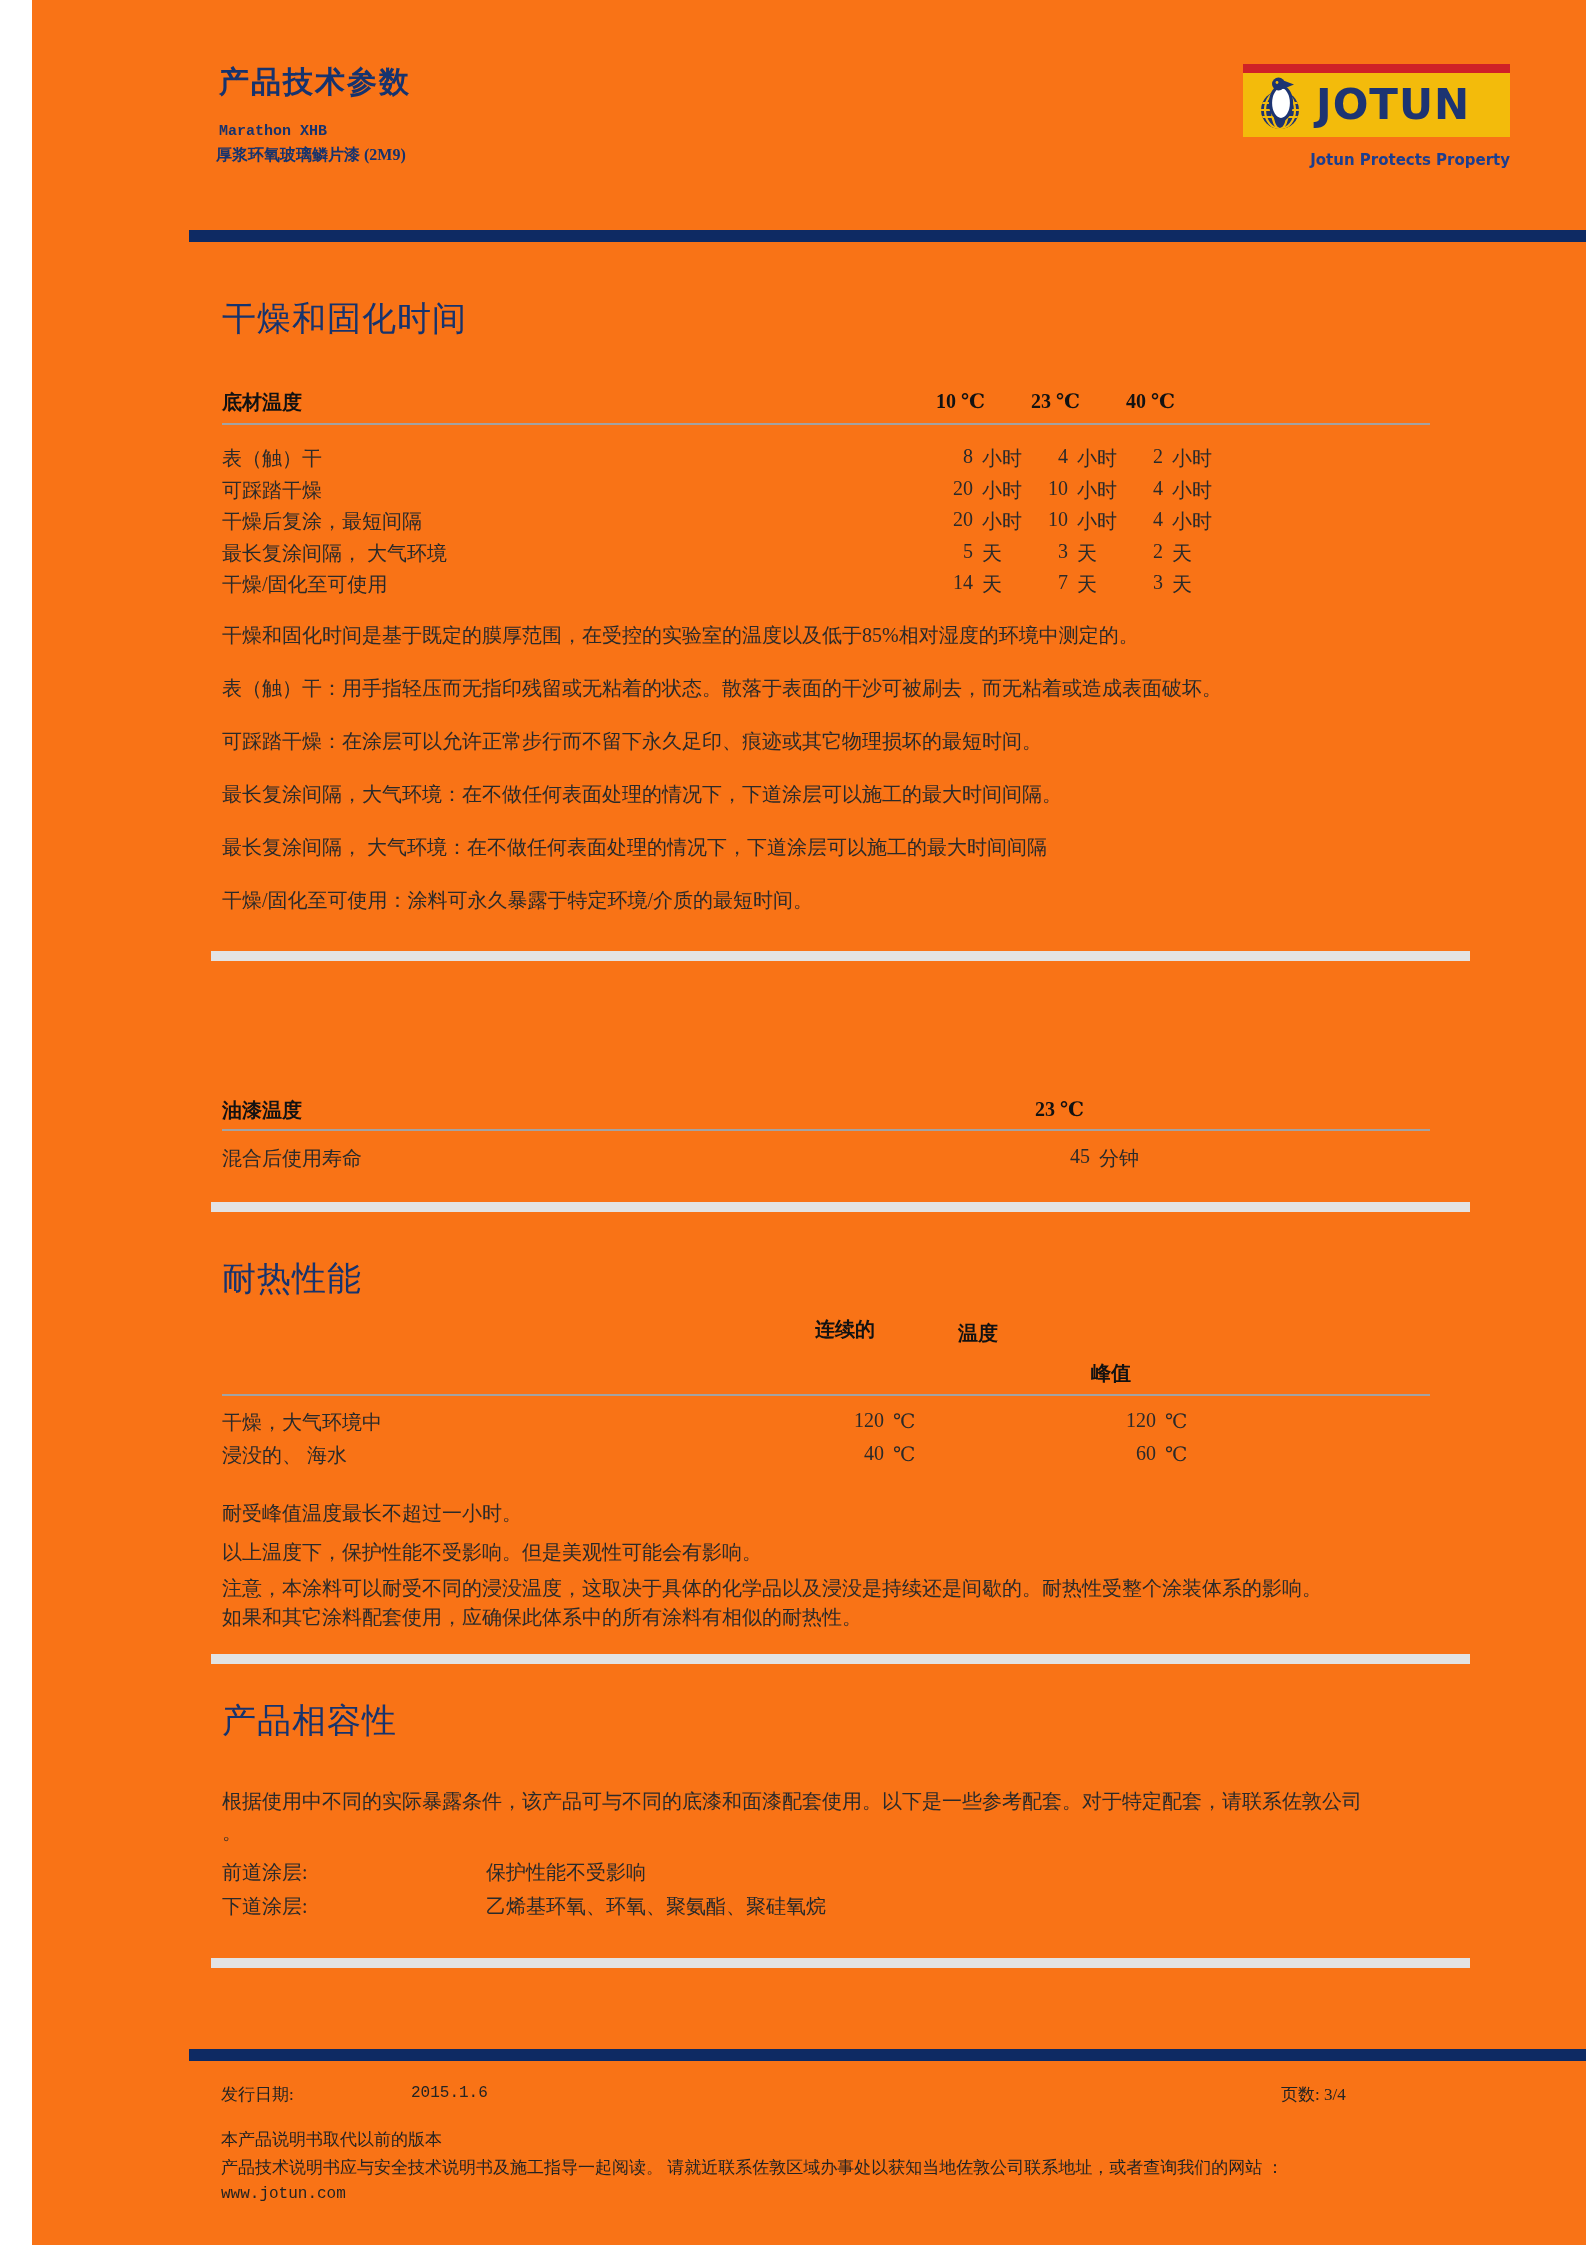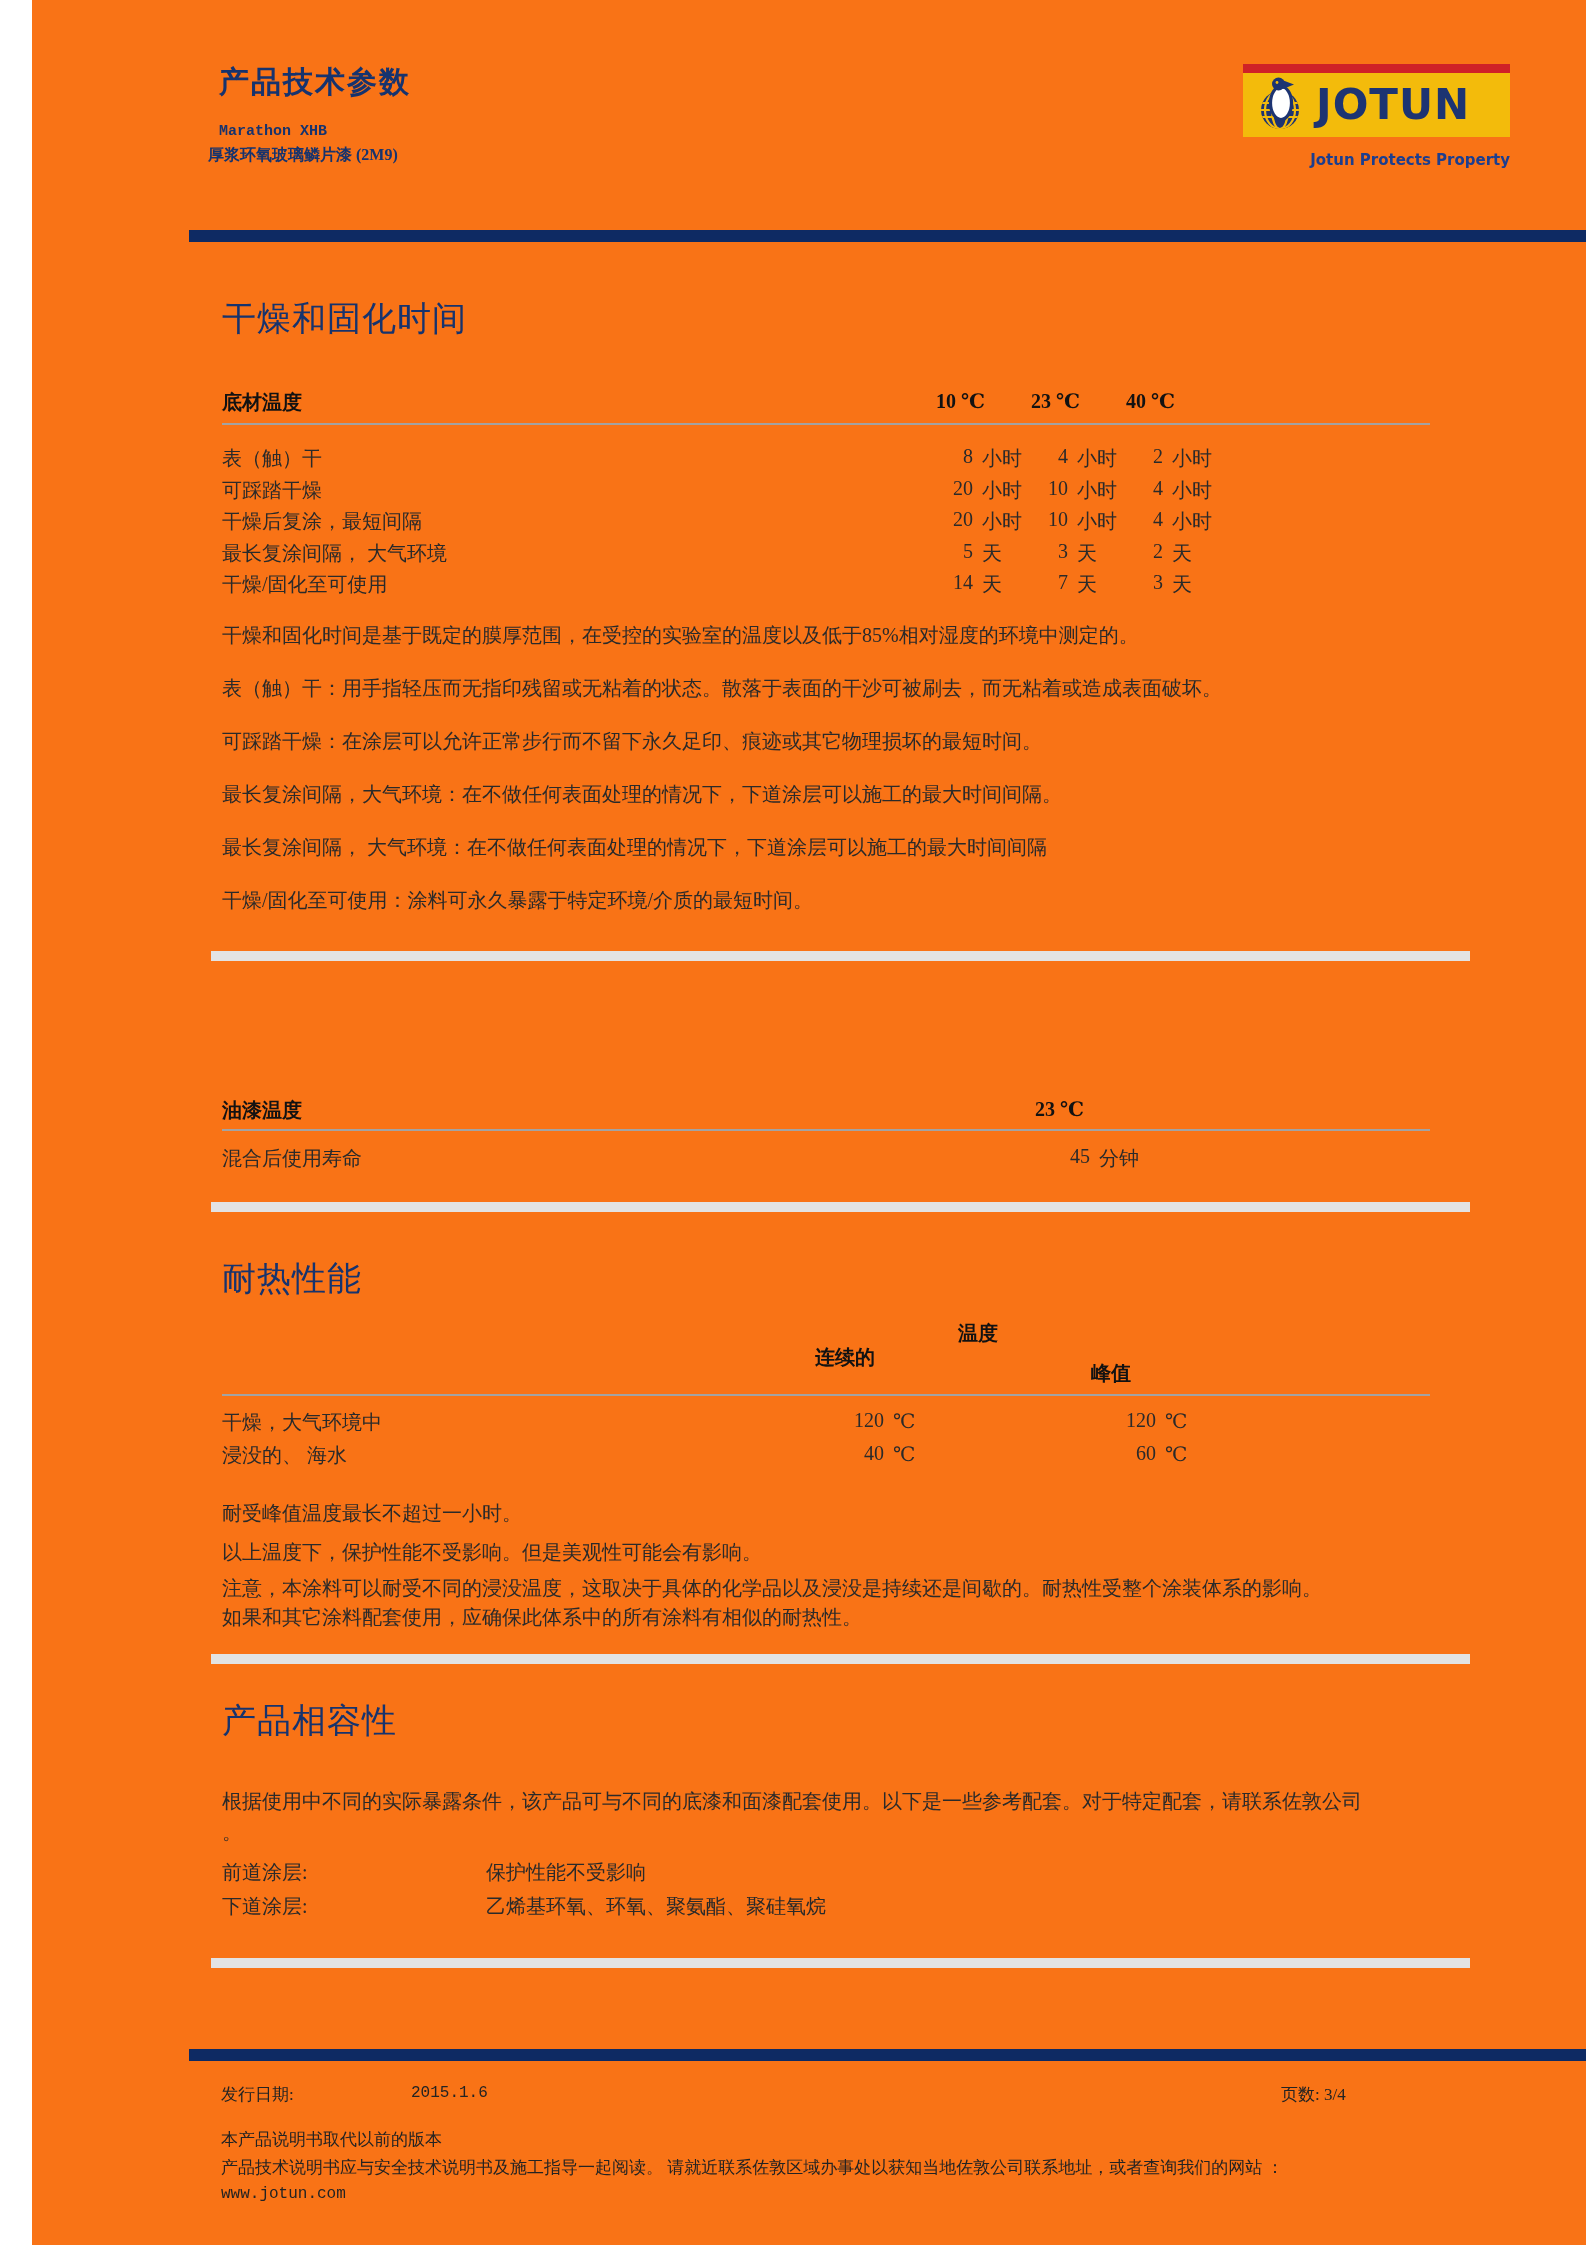--- a/index.html
+++ b/index.html
@@ -7,21 +7,21 @@
   .page {
     position:relative; width:1586px; height:2245px; background:#f97316;
     font-family:"Liberation Serif","DejaVu Serif",serif;
     color:#2a2a2a; font-size:20px; overflow:hidden;margin-left:32px;
   }
   .abs { position:absolute; }
 
   
   .doc-title { left:187px; top:62px; font-size:30px; letter-spacing:2px; color:#16336e; font-weight:600; }
   .product-name { left:187px; top:123px; font-family:"Liberation Mono","DejaVu Sans Mono",monospace; font-weight:700; font-size:15px; color:#16336e; }
-  .product-desc { left:176px; top:145px; font-size:16px; font-weight:700; color:#16336e; }
+  .product-desc { left:184px; top:145px; font-size:16px; font-weight:700; color:#16336e; }
 
   
   .logo { left:1211px; top:64px; width:267px; }
   .logo-red { height:9px; background:#cf2127; }
   .logo-yellow { height:64px; background:#f3bb0b; display:flex; align-items:center; padding-left:12px; box-sizing:border-box; }
   .logo-word { font-family:"DejaVu Sans","Liberation Sans",sans-serif; font-weight:800; font-size:42px; color:#1d3472; letter-spacing:1px; margin-left:7px; line-height:1; }
   .logo-tagline { left:1211px; top:151px; width:267px; text-align:right; font-family:"DejaVu Sans","Liberation Sans",sans-serif; font-weight:700; font-size:15px; color:#1c3e8f; }
 
   .rule-navy { background:#0e2a63; height:12px; }
   .gray-bar { left:179px; width:1259px; height:10px; background:#e3e3e3; }
@@ -172,21 +172,21 @@
       <div class="abs cell" style="left: 1020px; top: 1145px;">
         <span class="num" style="width: 38px;">45</span>
         <span class="unit">分钟</span>
       </div>
     </div>
 
   <div class="abs gray-bar" style="top:1202px;"></div>
 
   <div class="abs section-title" style="top:1256px;">耐热性能</div>
   <div class="abs hcell th" style="left:926px; top:1320px;">温度</div>
-  <div class="abs hcell th" style="left:783px; top:1344px;">连续的</div>
+  <div class="abs hcell th" style="left:783px; top:1316px;">连续的</div>
   <div class="abs hcell th" style="left:1059px; top:1360px;">峰值</div>
   <div class="abs thin-line" style="top:1394px;"></div>
   <div id="heat-rows">
       <div class="abs lbl" style="top: 1409px;">干燥，大气环境中</div>
       <div class="abs cell" style="left: 812px; top: 1409px;">
         <span class="num" style="width: 40px;">120</span>
         <span class="unit">℃</span>
       </div>
       <div class="abs cell" style="left: 1084px; top: 1409px;">
         <span class="num" style="width: 40px;">120</span>

